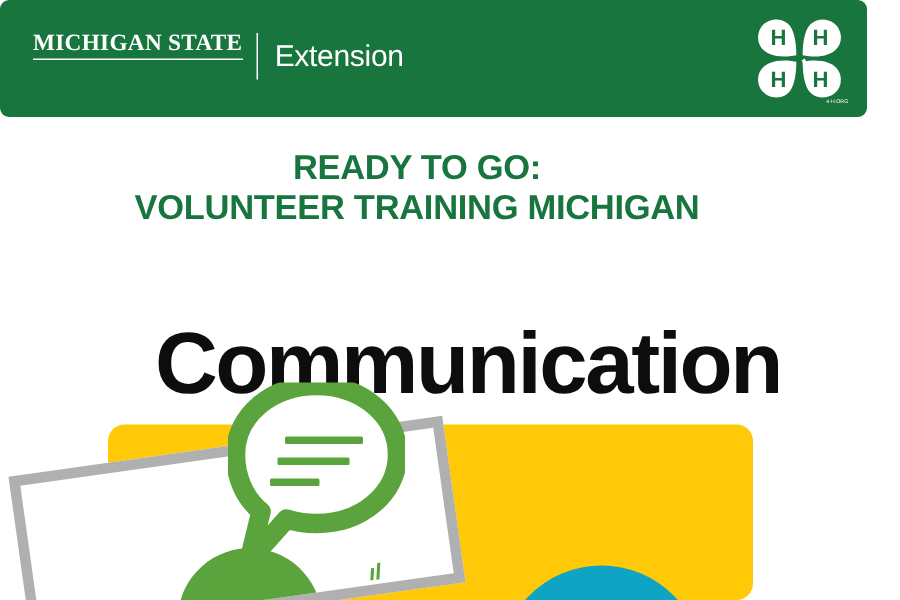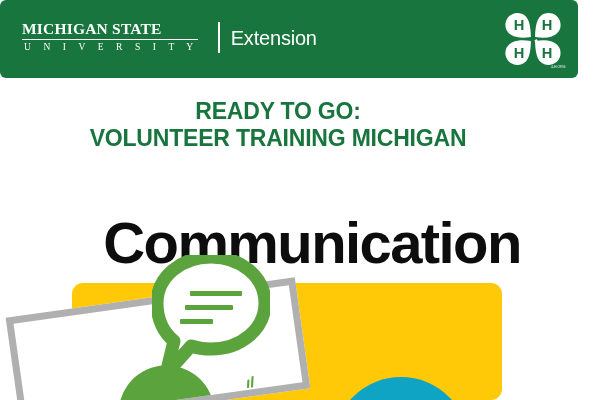--- a/index.html
+++ b/index.html
@@ -32,21 +32,21 @@
     position: absolute;
     left: 22px;
     top: 21px;
     display: flex;
     align-items: stretch;
   }
   .msu-wordmark {
     display: flex;
     flex-direction: column;
     align-items: stretch;
-    padding-right: 20px;
+    padding-right: 9px;
   }
   .msu-line1 {
     color: #ffffff;
     font-family: "Liberation Serif", serif;
     font-weight: bold;
     font-size: 15.5px;
     line-height: 16px;
     letter-spacing: 0.2px;
     white-space: nowrap;
   }
@@ -187,21 +187,20 @@
 </style>
 </head>
 <body>
 
 <div class="header-band">
 
   <div class="msu-lockup">
     <div class="msu-wordmark">
       <div class="msu-line1">MICHIGAN STATE</div>
       <div class="msu-rule"></div>
-      <div class="msu-line2">U N I V E R S I T Y</div>
     </div>
     <div class="msu-divider"></div>
     <div class="msu-extension">Extension</div>
   </div>
 
   <div class="clover-logo">
     <svg viewBox="0 0 100 100" width="72" height="70" aria-hidden="true">
       <g fill="#ffffff">
 
         <path d="M47 47 C 20 52, 8 40, 11 26 C 14 13, 30 9, 39 17 C 44 21, 47 32, 47 47 Z" transform="rotate(0 50 50)"></path>

